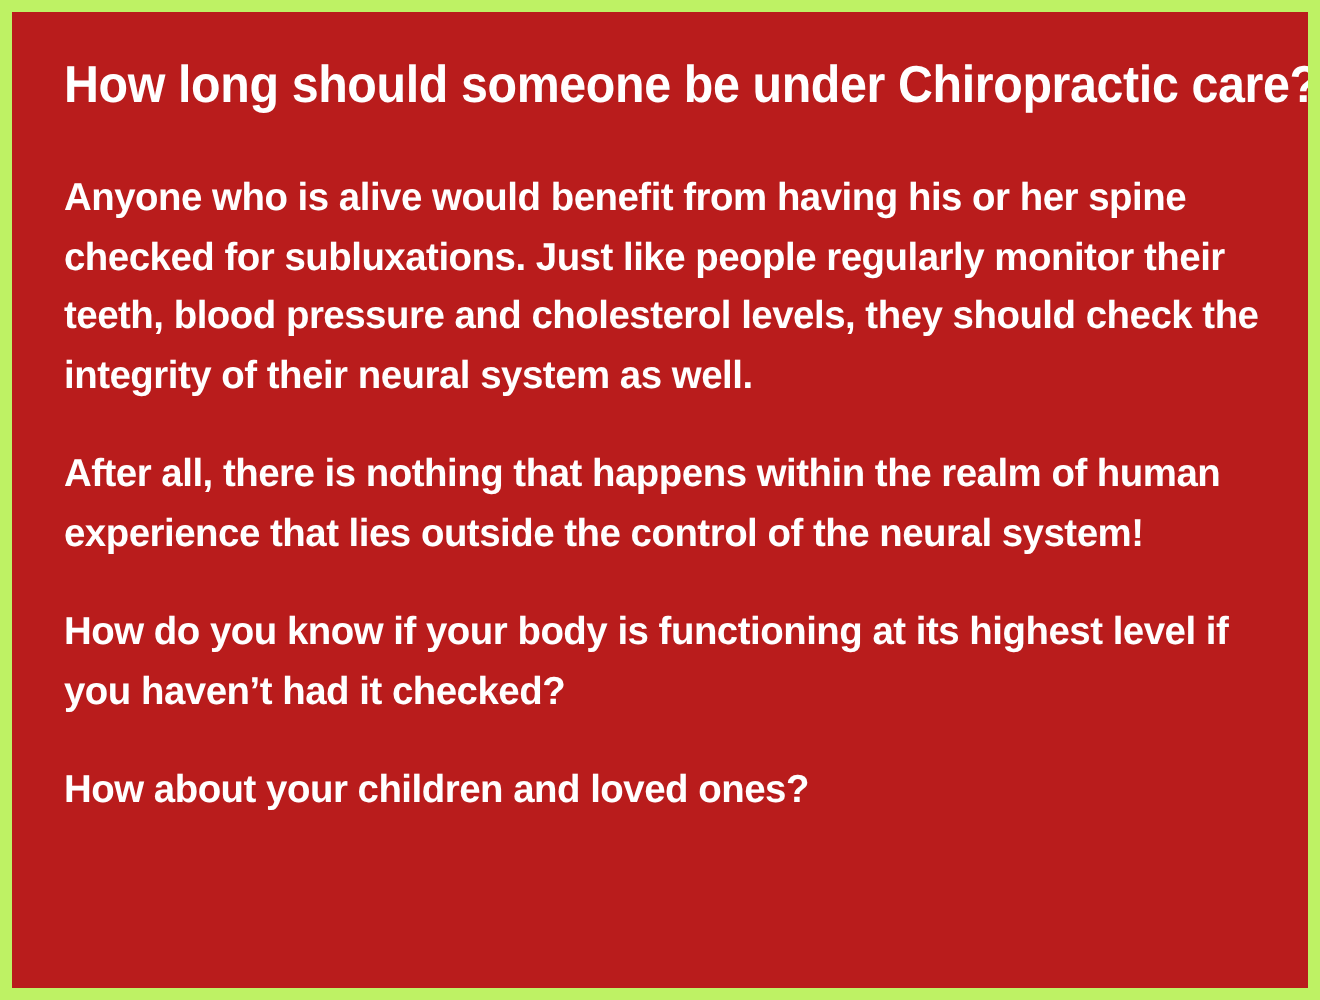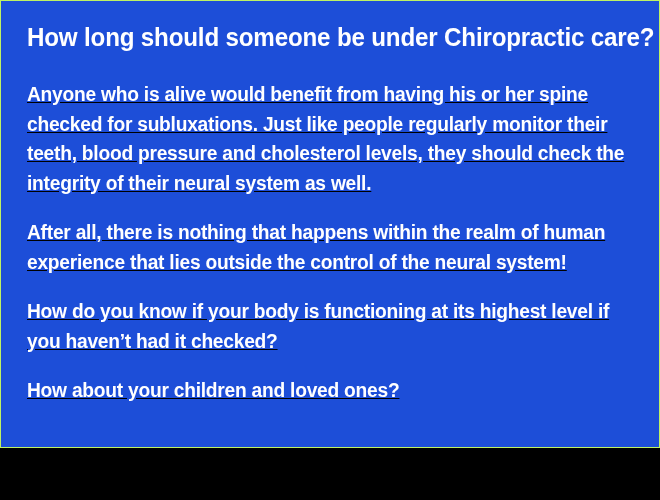--- a/index.html
+++ b/index.html
@@ -5,24 +5,24 @@
 <style>
   html, body {
     margin: 0;
     padding: 0;
     background: #000000;
   }
 
   .slide {
     position: relative;
     width: 660px;
-    height: 448px;
+    height: 500px;
     box-sizing: border-box;
-    background: #1d4ed8;
-    border: 1px solid #bef264;
+    background: #b91c1c;
+    border: 6px solid #bef264;
     overflow: hidden;
     font-family: "Liberation Sans", "DejaVu Sans", sans-serif;
     -webkit-font-smoothing: antialiased;
   }
 
   .content {
     position: absolute;
     left: 26px;
     top: 22px;
     right: 20px;
@@ -37,21 +37,20 @@
     letter-spacing: -0.2px;
     transform: scaleX(0.93);
     transform-origin: left top;
     width: 680px;
     margin: 0 0 28px 0;
     text-rendering: optimizeLegibility;
   }
 
   .body-block {
     width: 612px;
-    text-decoration: underline;
   }
 
   .para {
     color: #ffffff;
     font-size: 19.5px;
     font-weight: bold;
     line-height: 29.5px;
     letter-spacing: -0.25px;
     margin: 0 0 20px 0;
     transform: scaleX(0.985);

